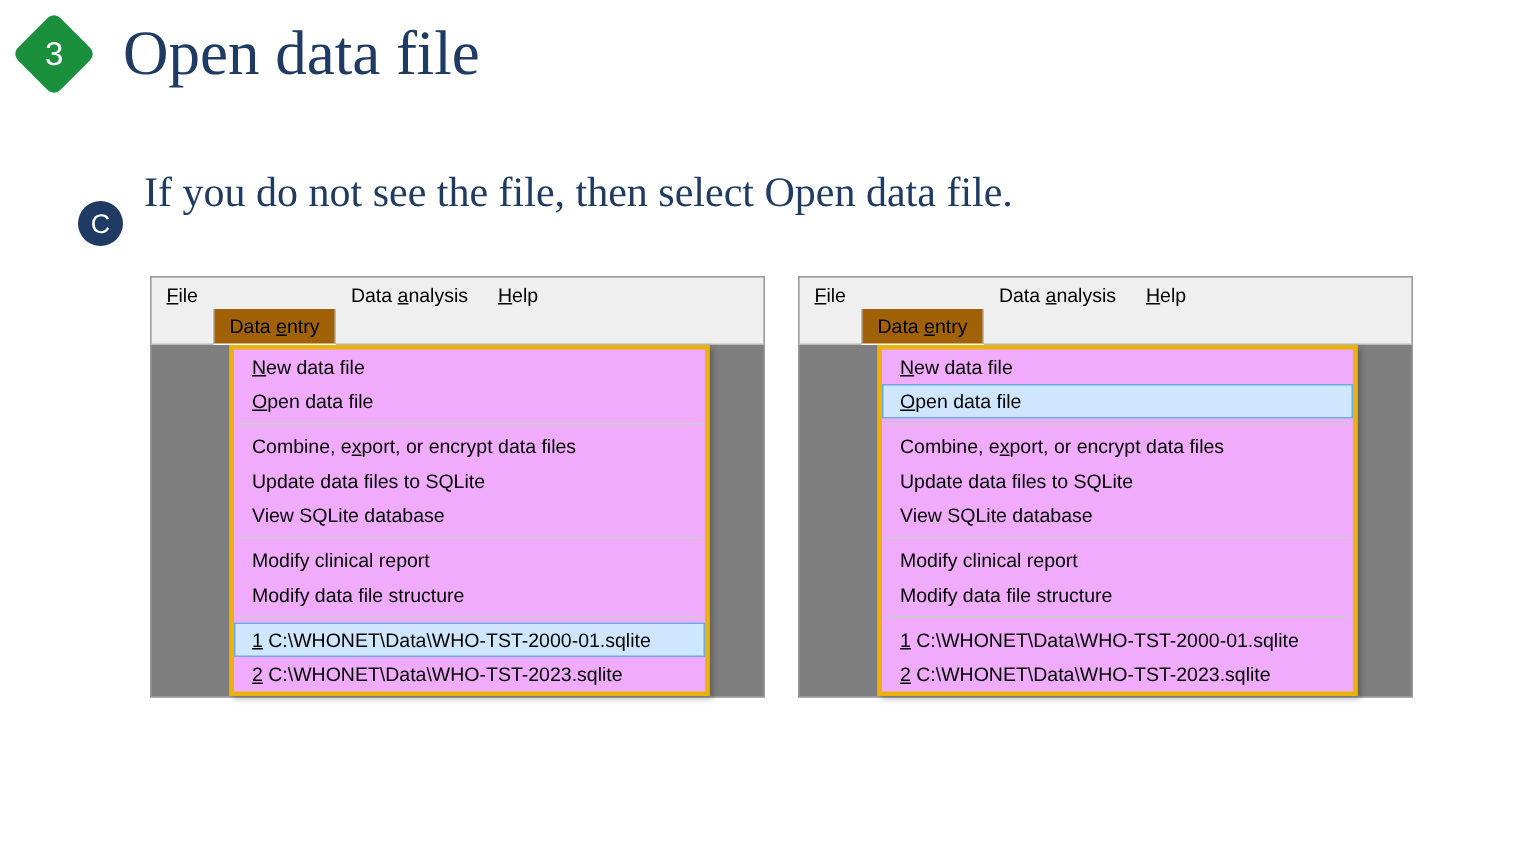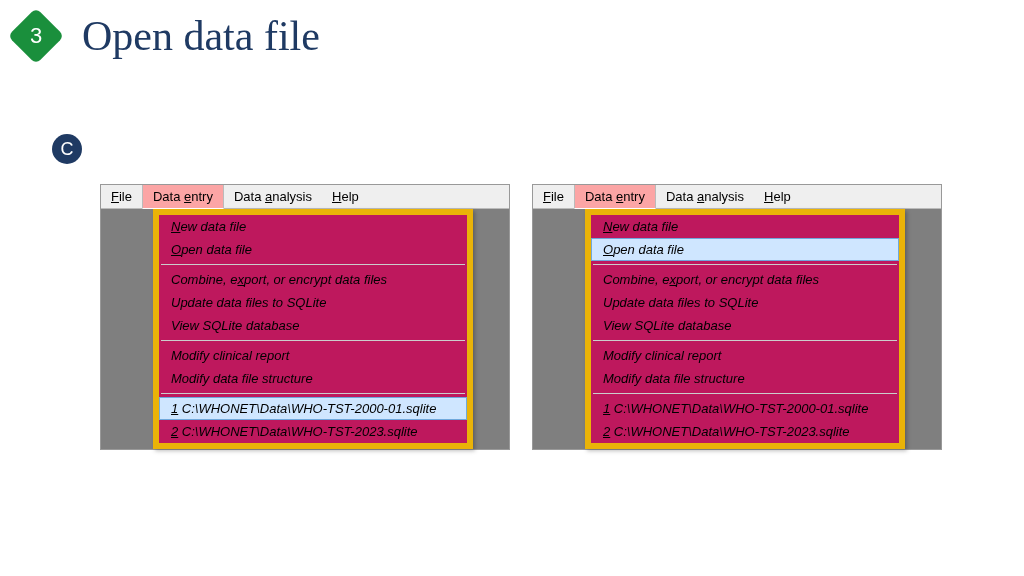--- a/index.html
+++ b/index.html
@@ -82,33 +82,33 @@
   .menubar {
     background: #efefef;
     display: flex;
     border-bottom: 1px solid #bbb;
   }
   .menubar .menuitem {
     padding: 4px 10px;
     cursor: pointer;
   }
   .menubar .menuitem.active {
-    background: #fca5a5;
+    background: #a16207;
     border-left: 1px solid #bbb;
     border-right: 1px solid #bbb;
     border-bottom: 1px solid #fff;
     margin-bottom: -1px;
+    margin-top: 21px;
   }
   .dropdown {
-    background: #be185d;
-    border: 6px solid #eab308;
+    background: #f0abfc;
+    border: 3px solid #eab308;
     margin-left: 52px;
     width: 320px;
     box-shadow: 2px 2px 4px rgba(0,0,0,0.25);
-    font-style: italic;
   }
   .dd-item {
     padding: 4px 12px;
     cursor: pointer;
     white-space: nowrap;
   }
   .dd-item.highlight {
     background: #cfe6ff;
     border: 1px solid #6fa8dc;
     padding: 3px 11px;
@@ -127,20 +127,21 @@
   <div class="diamond">
     <span>3</span>
   </div>
   <div class="title">Open data file</div>
 </div>
 
 <div class="description">
   <div class="c-badge">C</div>
   <div class="desc-text">
     <br>
+    <span>If you do not see the file, then select Open data file.</span>
   </div>
 </div>
 
 <div class="screenshots">
 
   <div class="window">
     <div class="menubar">
       <div class="menuitem"><span class="u">F</span>ile</div>
       <div class="menuitem active">Data <span class="u">e</span>ntry</div>
       <div class="menuitem">Data <span class="u">a</span>nalysis</div>

